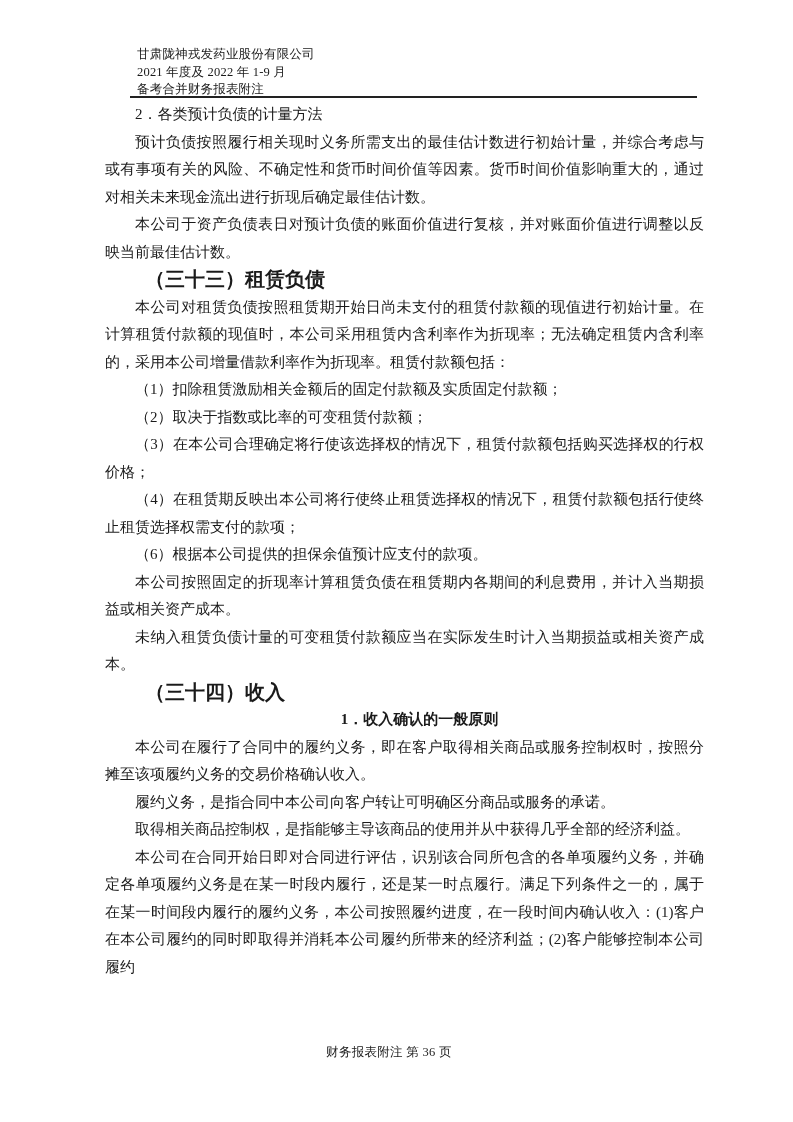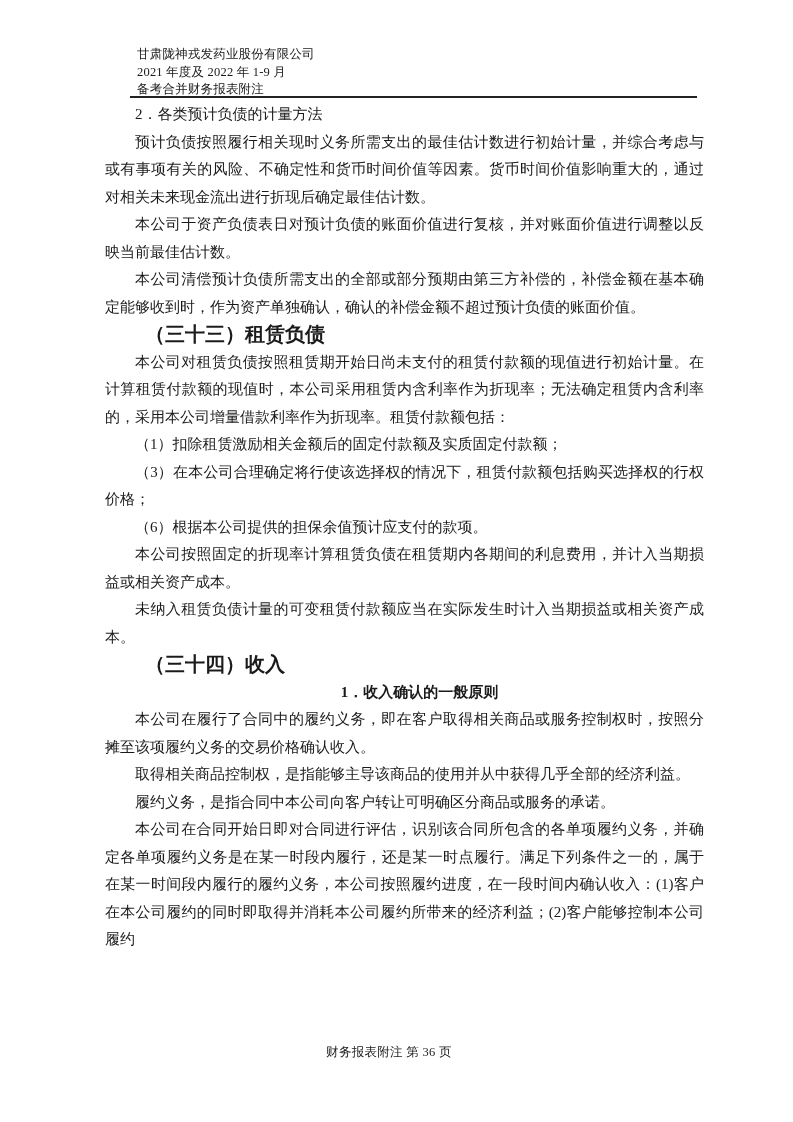--- a/index.html
+++ b/index.html
@@ -89,34 +89,35 @@
     <div>2021 年度及 2022 年 1-9 月</div>
     <div>备考合并财务报表附注</div>
   </div>
   <div class="header-rule"></div>
 
   <div class="content">
 
     <p class="numbered-heading">2．各类预计负债的计量方法</p>
     <p>预计负债按照履行相关现时义务所需支出的最佳估计数进行初始计量，并综合考虑与或有事项有关的风险、不确定性和货币时间价值等因素。货币时间价值影响重大的，通过对相关未来现金流出进行折现后确定最佳估计数。</p>
     <p>本公司于资产负债表日对预计负债的账面价值进行复核，并对账面价值进行调整以反映当前最佳估计数。</p>
-    <p>本公司清偿预计负债所需支出的全部或部分预期由第三方补偿的，补偿金额在基本确定能够收到时，作为资产单独确认，确认的补偿金额不超过预计负债的账面价值。</p>
 
     <p class="sec-heading">（三十三）租赁负债</p>
     <p>本公司对租赁负债按照租赁期开始日尚未支付的租赁付款额的现值进行初始计量。在计算租赁付款额的现值时，本公司采用租赁内含利率作为折现率；无法确定租赁内含利率的，采用本公司增量借款利率作为折现率。租赁付款额包括：</p>
     <p>（1）扣除租赁激励相关金额后的固定付款额及实质固定付款额；</p>
+    <p>（2）取决于指数或比率的可变租赁付款额；</p>
     <p>（3）在本公司合理确定将行使该选择权的情况下，租赁付款额包括购买选择权的行权价格；</p>
+    <p>（4）在租赁期反映出本公司将行使终止租赁选择权的情况下，租赁付款额包括行使终止租赁选择权需支付的款项；</p>
     <p>（6）根据本公司提供的担保余值预计应支付的款项。</p>
     <p>本公司按照固定的折现率计算租赁负债在租赁期内各期间的利息费用，并计入当期损益或相关资产成本。</p>
     <p>未纳入租赁负债计量的可变租赁付款额应当在实际发生时计入当期损益或相关资产成本。</p>
 
     <p class="sec-heading">（三十四）收入</p>
     <p class="sub-heading">1．收入确认的一般原则</p>
     <p>本公司在履行了合同中的履约义务，即在客户取得相关商品或服务控制权时，按照分摊至该项履约义务的交易价格确认收入。</p>
+    <p>履约义务，是指合同中本公司向客户转让可明确区分商品或服务的承诺。</p>
     <p>取得相关商品控制权，是指能够主导该商品的使用并从中获得几乎全部的经济利益。</p>
-    <p>履约义务，是指合同中本公司向客户转让可明确区分商品或服务的承诺。</p>
     <p>本公司在合同开始日即对合同进行评估，识别该合同所包含的各单项履约义务，并确定各单项履约义务是在某一时段内履行，还是某一时点履行。满足下列条件之一的，属于在某一时间段内履行的履约义务，本公司按照履约进度，在一段时间内确认收入：(1)客户在本公司履约的同时即取得并消耗本公司履约所带来的经济利益；(2)客户能够控制本公司履约</p>
 
   </div>
 
   <div class="page-footer">财务报表附注 第 36 页</div>
 
 </div>
 
 </body></html>

